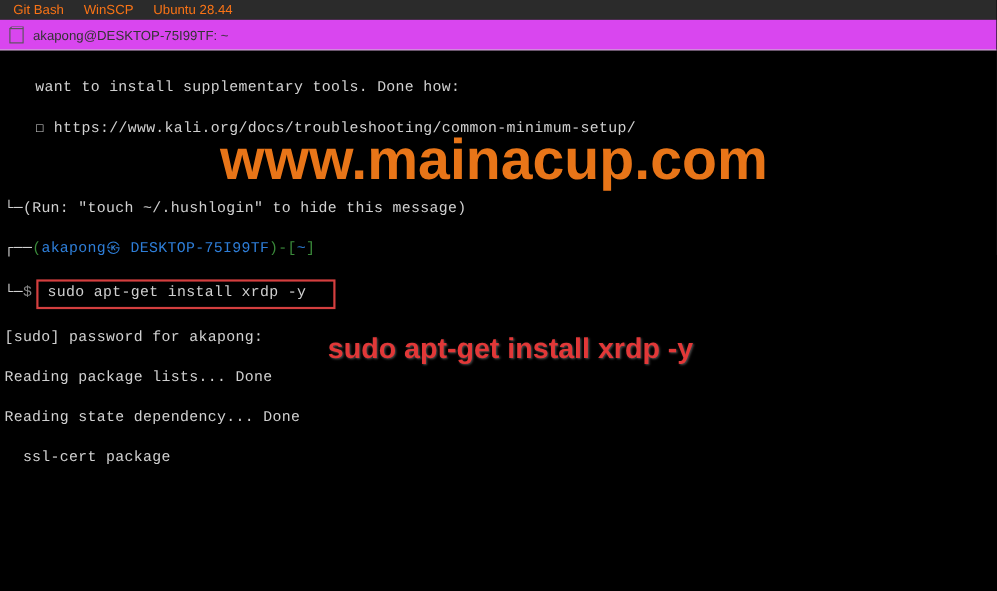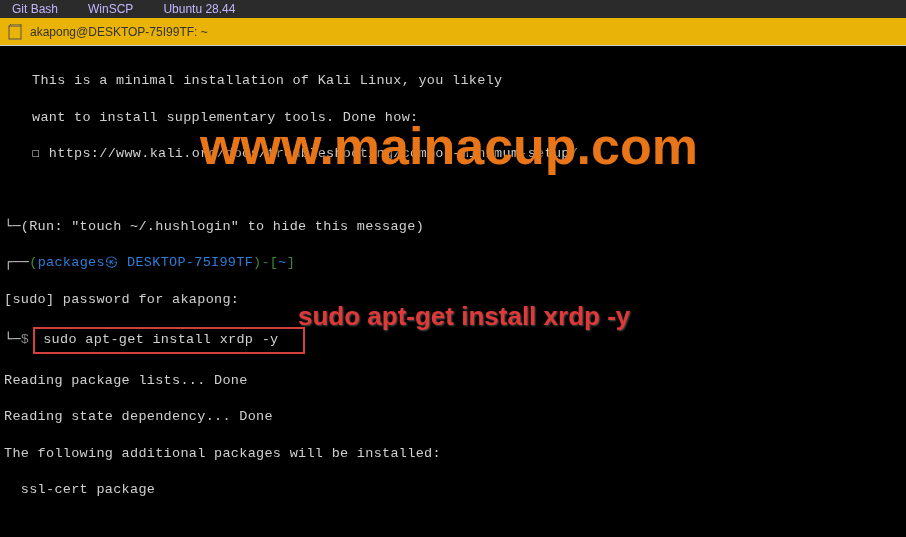--- a/index.html
+++ b/index.html
@@ -14,30 +14,30 @@
       height: 537px;
       overflow: hidden;
       position: relative;
     }
     .taskbar {
       background: #2b2b2b;
       height: 18px;
       display: flex;
       align-items: center;
       padding-left: 12px;
-      gap: 30px;
-      color: #c4b5fd;
+      gap: 18px;
+      color: #f97316;
       font-size: 12px;
       font-family: 'Segoe UI', sans-serif;
     }
     .taskbar-item {
       cursor: pointer;
     }
     .title-bar {
-      background: #eab308;
+      background: #d946ef;
       height: 28px;
       display: flex;
       align-items: center;
       padding: 0 8px;
       border-bottom: 1px solid #ccc;
     }
     .title-icon {
       width: 14px;
       height: 16px;
       margin-right: 8px;
@@ -126,31 +126,29 @@
   <span class="title-icon">
     <svg width="14" height="16" viewBox="0 0 14 16">
         <rect x="1" y="2" width="12" height="13" fill="none" stroke="#555" stroke-width="1"></rect>
         <path d="M1 2 L3 0 L13 0 L13 2" fill="none" stroke="#555" stroke-width="1"></path>
       </svg>
   </span>
   <span class="title-text">akapong@DESKTOP-75I99TF: ~</span>
 </div>
 
 <div class="terminal">
-<span class="terminal-line indent-1">This is a minimal installation of Kali Linux, you likely</span>
 <span class="terminal-line indent-1">want to install supplementary tools. Done how:</span>
 <span class="terminal-line indent-1">☐ https://www.kali.org/docs/troubleshooting/common-minimum-setup/</span>
 <span class="terminal-line"> </span>
 <span class="terminal-line"><span class="tree-branch">└─</span><span>(Run: "touch ~/.hushlogin" to hide this message)</span></span>
-<span class="terminal-line"><span class="tree-branch">┌──</span><span class="prompt-brackets">(</span><span class="prompt-user">packages㉿ DESKTOP-75I99TF</span><span class="prompt-brackets">)-[</span><span class="prompt-tilde">~</span><span class="prompt-brackets">]</span></span>
+<span class="terminal-line"><span class="tree-branch">┌──</span><span class="prompt-brackets">(</span><span class="prompt-user">akapong㉿ DESKTOP-75I99TF</span><span class="prompt-brackets">)-[</span><span class="prompt-tilde">~</span><span class="prompt-brackets">]</span></span>
+<span class="terminal-line"><span class="tree-branch">└─</span><span class="prompt-dollar">$</span><span class="command-box"><span>sudo apt-get install xrdp -y</span>  </span></span>
 <span class="terminal-line">[sudo] password for akapong:</span>
-<span class="terminal-line"><span class="tree-branch">└─</span><span class="prompt-dollar">$</span><span class="command-box"><span>sudo apt-get install xrdp -y</span>  </span></span>
 <span class="terminal-line">Reading package lists... Done</span>
 <span class="terminal-line">Reading state dependency... Done</span>
-<span class="terminal-line">The following additional packages will be installed:</span>
 <span class="terminal-line">  ssl-cert package</span>
 
 
 
 
 
 
 
 
 

